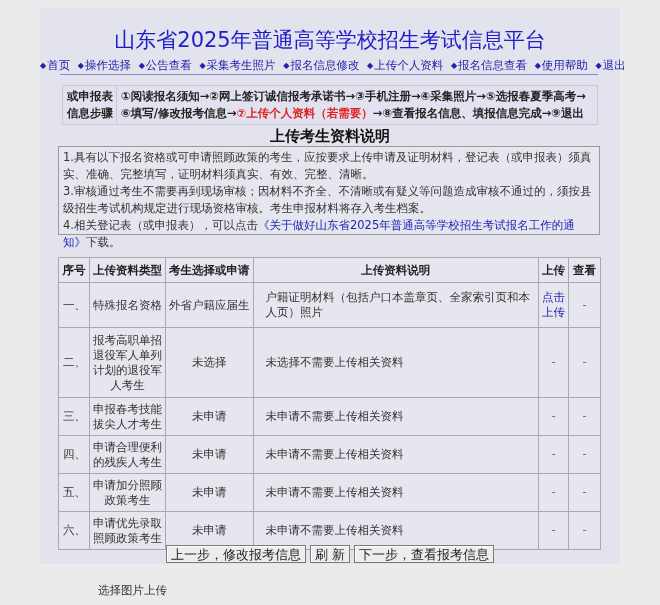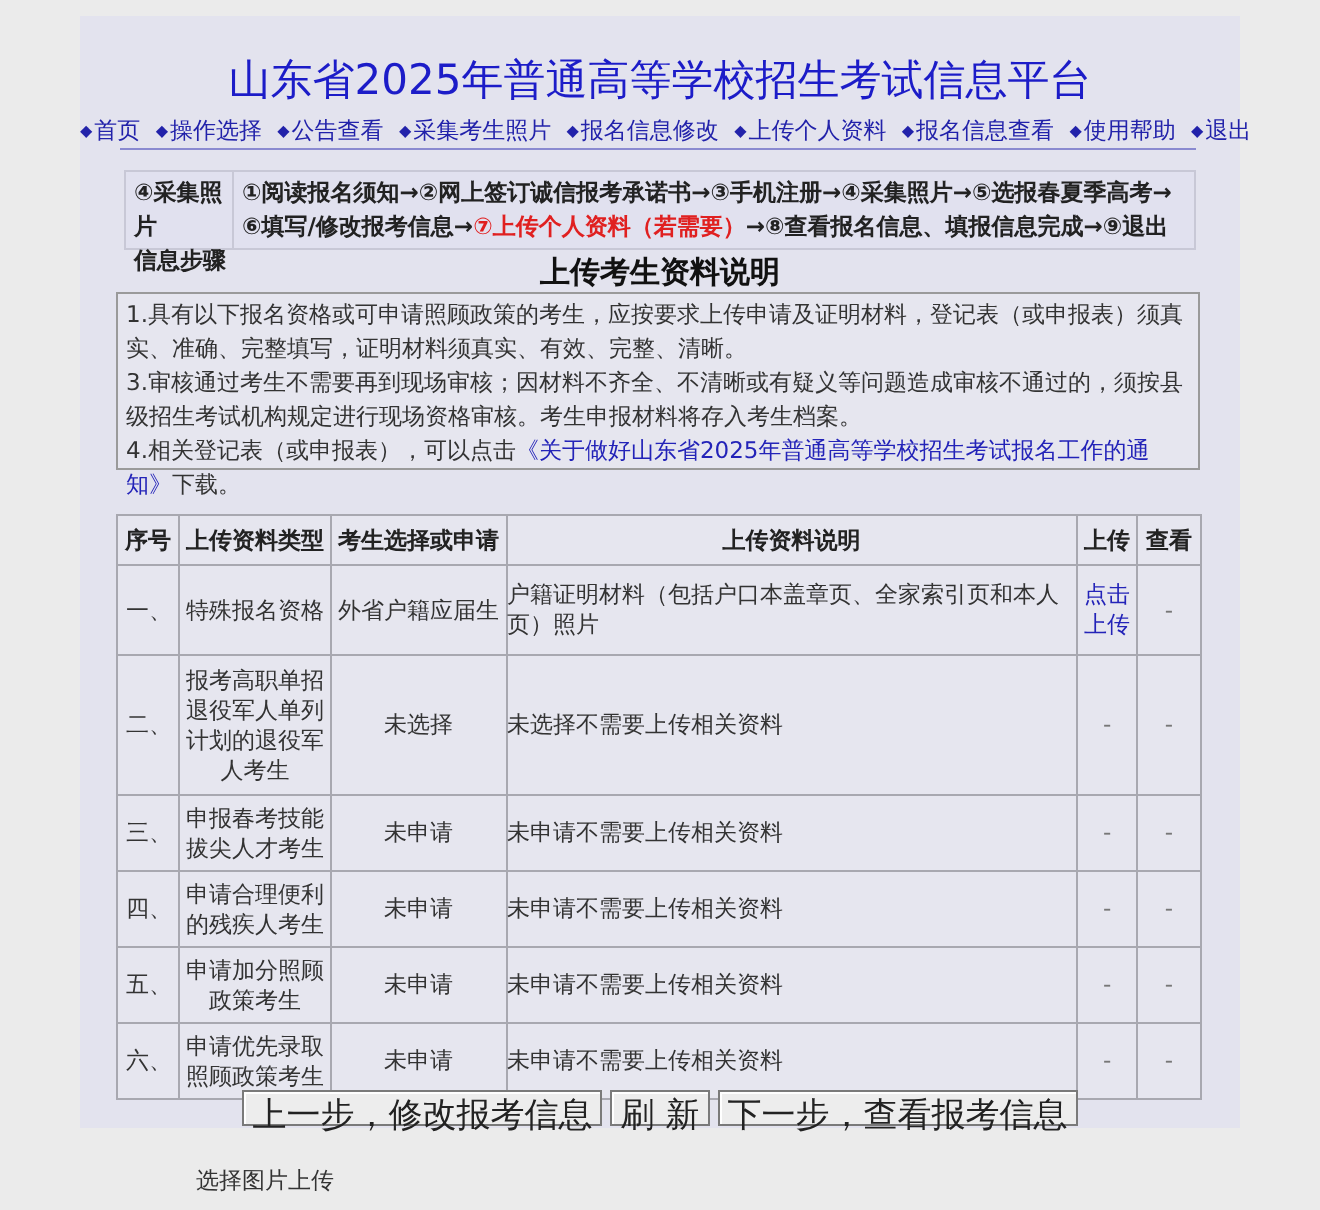--- a/index.html
+++ b/index.html
@@ -106,32 +106,32 @@
   table.uploads th {
     font-weight: bold;
     color: #222;
     height: 25px;
     text-align: center;
     white-space: nowrap;
   }
   table.uploads td.c-no { text-align: left; padding-left: 4px; }
   table.uploads td.c-type { text-align: center; }
   table.uploads td.c-sel { text-align: center; }
-  table.uploads td.c-desc { text-align: left; padding-left: 0; }
+  table.uploads td.c-desc { text-align: left; padding-left: 12px; }
   table.uploads td.c-up, table.uploads td.c-view { text-align: center; color: #777; }
   table.uploads td.c-up a { color: #2323b8; text-decoration: none; cursor: pointer; }
   .buttons {
     position: absolute;
     left: 0; top: 537px; width: 580px;
     text-align: center;
     font-size: 0;
   }
   .buttons button {
     font-family: "DejaVu Sans", "Liberation Sans", sans-serif;
-    font-size: 17px;
+    font-size: 13px;
     color: #222;
     background: #ededed;
     border: 1px solid #7a7a7a;
     box-shadow: inset 1px 1px 0 #fff;
     height: 18px;
     padding: 0 4px;
     margin: 0 2px;
     cursor: pointer;
     vertical-align: top;
   }
@@ -158,21 +158,21 @@
     <a class="nav-item"><span class="bullet">◆</span><span>上传个人资料</span></a><span class="sep"></span>
     <a class="nav-item"><span class="bullet">◆</span><span>报名信息查看</span></a><span class="sep"></span>
     <a class="nav-item"><span class="bullet">◆</span><span>使用帮助</span></a><span class="sep"></span>
     <a class="nav-item"><span class="bullet">◆</span><span>退出</span></a>
   </div>
 
   <div class="hr"></div>
 
   <div class="steps">
     <div class="steps-label">
-      <div>④采集照片</div>
+      <div>或申报表</div>
       <div>信息步骤</div>
     </div>
     <div class="steps-body">
       <div>①阅读报名须知→②网上签订诚信报考承诺书→③手机注册→④采集照片→⑤选报春夏季高考→</div>
       <div><span>⑥填写/修改报考信息→</span><span class="current">⑦上传个人资料（若需要）</span><span>→⑧查看报名信息、填报信息完成→⑨退出</span></div>
     </div>
   </div>
 
   <div class="section-title">上传考生资料说明</div>
 

